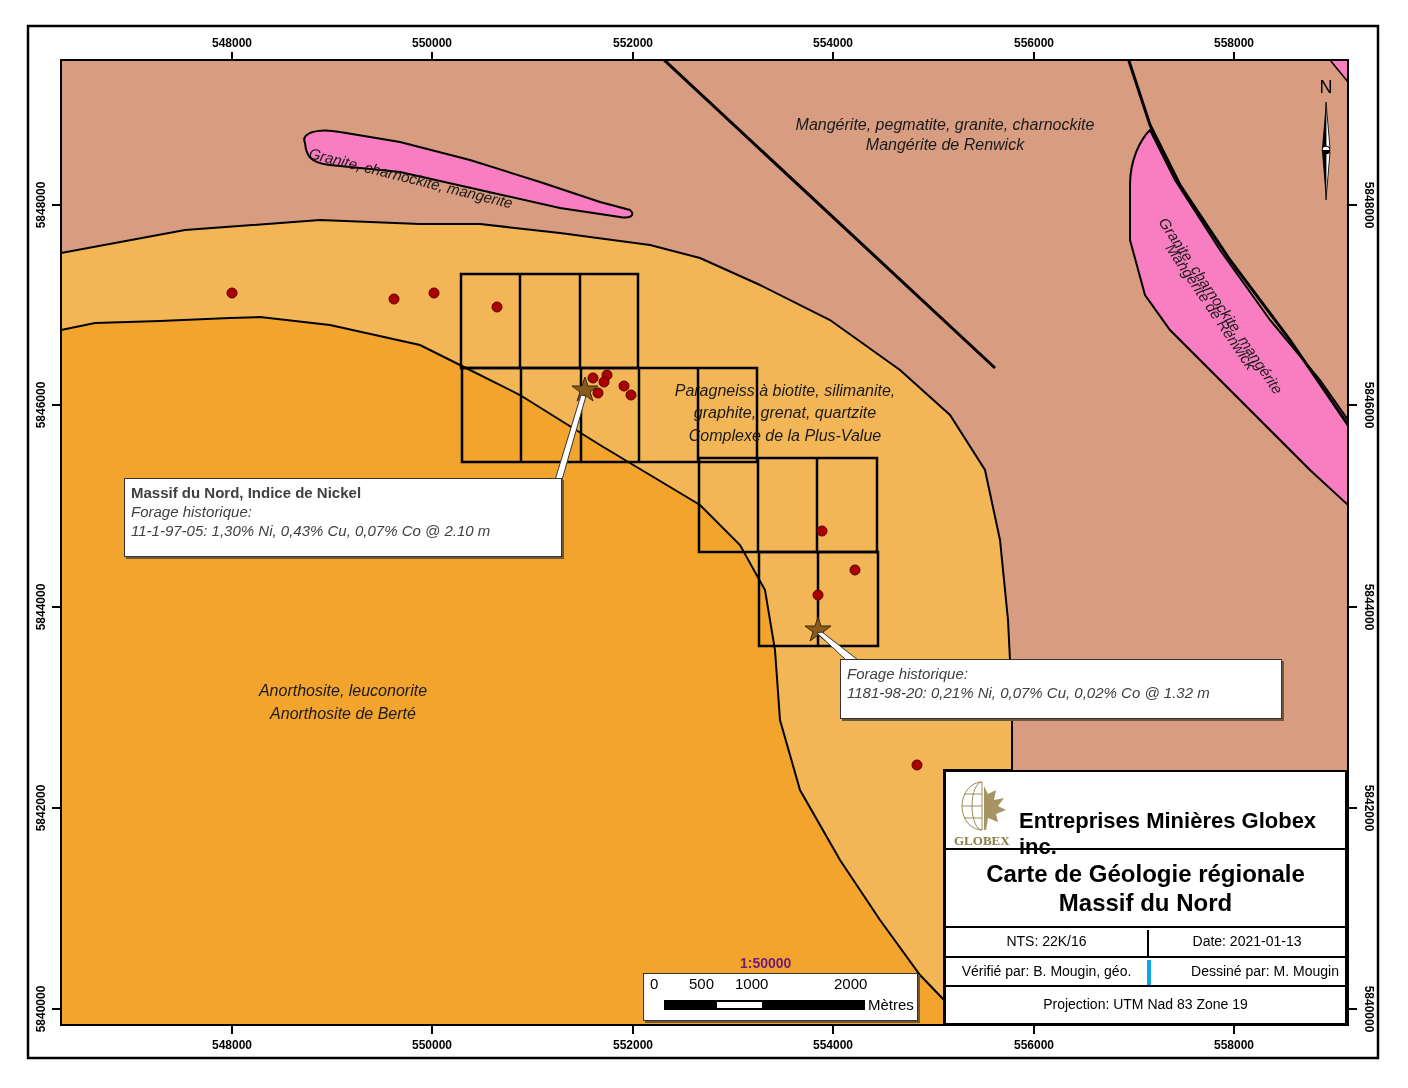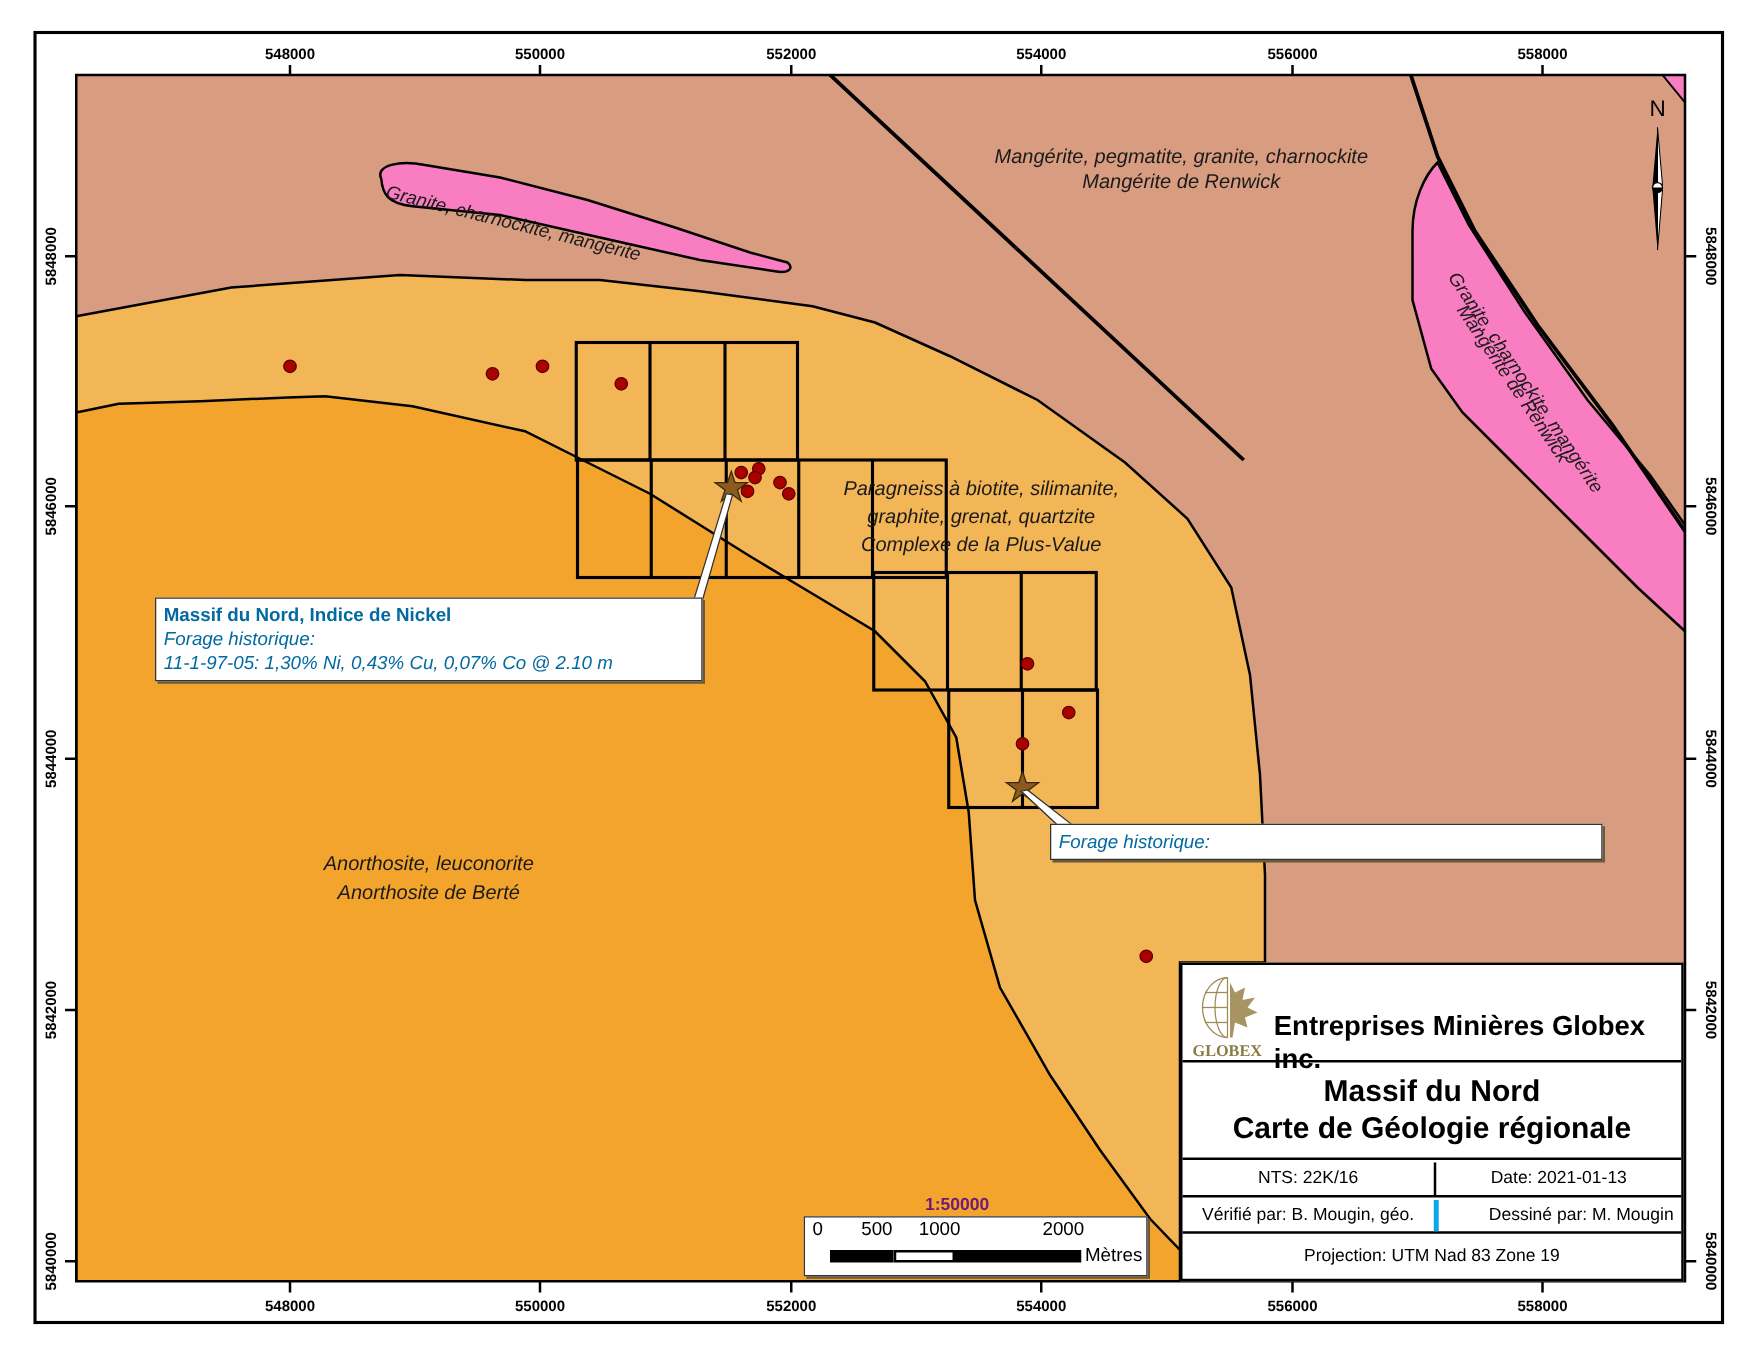--- a/index.html
+++ b/index.html
@@ -1,21 +1,21 @@
 <!DOCTYPE html>
 <html><head>
 <meta charset="utf-8">
 <style>
   html, body { margin: 0; padding: 0; background: #ffffff; }
   body { width: 1408px; height: 1088px; position: relative; overflow: hidden; font-family: "Liberation Sans", sans-serif; }
   #map-svg { position: absolute; left: 0; top: 0; }
   .tick-label { font-family: "Liberation Sans", sans-serif; font-weight: bold; font-size: 12px; fill: #000; }
   .geo-label { font-family: "Liberation Sans", sans-serif; font-style: italic; font-size: 16px; fill: #1a1a1a; }
   .geo-label-pink { font-family: "Liberation Sans", sans-serif; font-style: italic; font-size: 15px; fill: #1a1a1a; }
-  .callout { position: absolute; background: #fff; border: 1.5px solid #333; box-shadow: 2px 2px 0 #6b5a3a; padding: 4px 6px 4px 6px; color: #0369a1; line-height: 19px; }
+  .callout { position: absolute; background: #fff; border: 1.5px solid #333; box-shadow: 2px 2px 0 #6b5a3a; padding: 4px 6px 16px 6px; color: #404040; line-height: 19px; }
   .callout .title { font-weight: bold; font-size: 15px; }
   .callout .sub { font-style: italic; font-size: 15px; }
   .titleblock { position: absolute; left: 944px; top: 770px; width: 403px; height: 255px; background: #fff; border: 2px solid #000; box-sizing: border-box; }
   .tb-row { position: absolute; left: 0; width: 100%; border-bottom: 2px solid #000; box-sizing: border-box; }
   .tb-company { top: 0; height: 78px; }
   .tb-company .name { position: absolute; left: 73px; top: 36px; font-weight: bold; font-size: 22px; }
   .tb-title { top: 78px; height: 78px; text-align: center; font-weight: bold; font-size: 24px; line-height: 29px; padding-top: 9px; }
   .tb-cell { position: absolute; font-size: 14px; text-align: center; line-height: 22px; }
   .tb-proj { top: 215px; height: 34px; border-bottom: none; text-align: center; font-size: 14px; line-height: 34px; }
   .scalebar { position: absolute; left: 643px; top: 973px; width: 273px; height: 46px; background: #fff; border: 1.5px solid #333; box-shadow: 2px 2px 0 #6b5a3a; }
@@ -178,20 +178,21 @@
 </svg>
 
 <div class="callout" style="left:124px; top:478px; width:424px;">
   <div class="title">Massif du Nord, Indice de Nickel</div>
   <div class="sub">Forage historique:</div>
   <div class="sub">11-1-97-05: 1,30% Ni, 0,43% Cu, 0,07% Co @ 2.10 m</div>
 </div>
 
 <div class="callout" style="left:840px; top:659px; width:428px;">
   <div class="sub">Forage historique:</div>
+  <div class="sub">1181-98-20: 0,21% Ni, 0,07% Cu, 0,02% Co @ 1.32 m</div>
 </div>
 
 <div class="scale-title">1:50000</div>
 <div class="scalebar">
   <span style="position:absolute; left:6px; top:1px; font-size:15px;">0</span>
   <span style="position:absolute; left:45px; top:1px; font-size:15px;">500</span>
   <span style="position:absolute; left:91px; top:1px; font-size:15px;">1000</span>
   <span style="position:absolute; left:190px; top:1px; font-size:15px;">2000</span>
   <div style="position:absolute; left:20px; top:26px; width:51px; height:10px; background:#000;"></div>
   <div style="position:absolute; left:71px; top:26px; width:49px; height:10px; background:#fff; border:2px solid #000; box-sizing:border-box;"></div>
@@ -209,22 +210,22 @@
         <line x1="12" y1="18" x2="30" y2="18"></line>
         <line x1="10" y1="30" x2="30" y2="30"></line>
         <line x1="12" y1="42" x2="30" y2="42"></line>
       </g>
       <path d="M32,10 L36,18 L44,14 L42,24 L52,22 L46,30 L54,34 L44,38 L46,46 L36,42 L34,54 L32,54 Z" fill="#a89463"></path>
       <text x="2" y="69" font-family="Liberation Serif, serif" font-weight="bold" font-size="13" fill="#8a7a45">GLOBEX</text>
     </svg>
     <div class="name">Entreprises Minières Globex inc.</div>
   </div>
   <div class="tb-row tb-title">
+    <div>Carte de Géologie régionale</div>
     <div>Massif du Nord</div>
-    <div>Carte de Géologie régionale</div>
   </div>
   <div class="tb-row" style="top:156px; height:30px;">
     <div class="tb-cell" style="left:0; top:2px; width:201px; border-right:2px solid #000; height:26px;">NTS: 22K/16</div>
     <div class="tb-cell" style="left:203px; top:2px; width:196px;">Date: 2021-01-13</div>
   </div>
   <div class="tb-row" style="top:186px; height:29px;">
     <div class="tb-cell" style="left:0; top:2px; width:201px; border-right:4px solid #0ea5e9; height:25px;">Vérifié par: B. Mougin, géo.</div>
     <div class="tb-cell" style="left:203px; top:2px; width:232px;">Dessiné par: M. Mougin</div>
   </div>
   <div class="tb-row tb-proj">Projection: UTM Nad 83 Zone 19</div>

